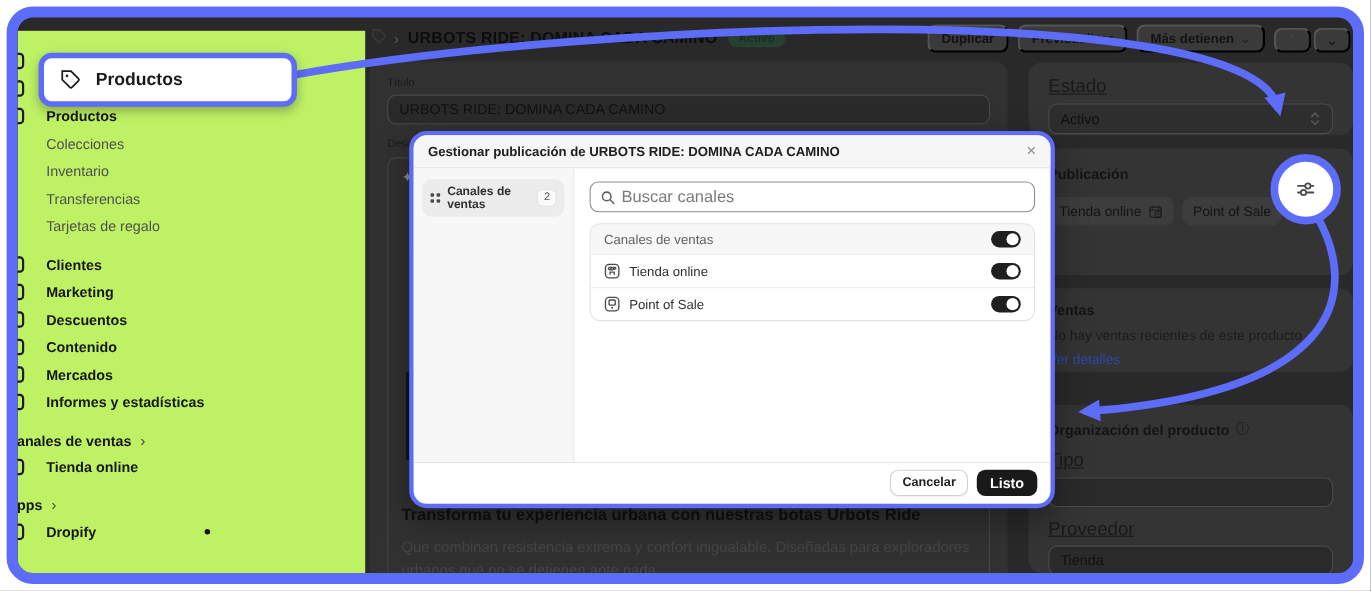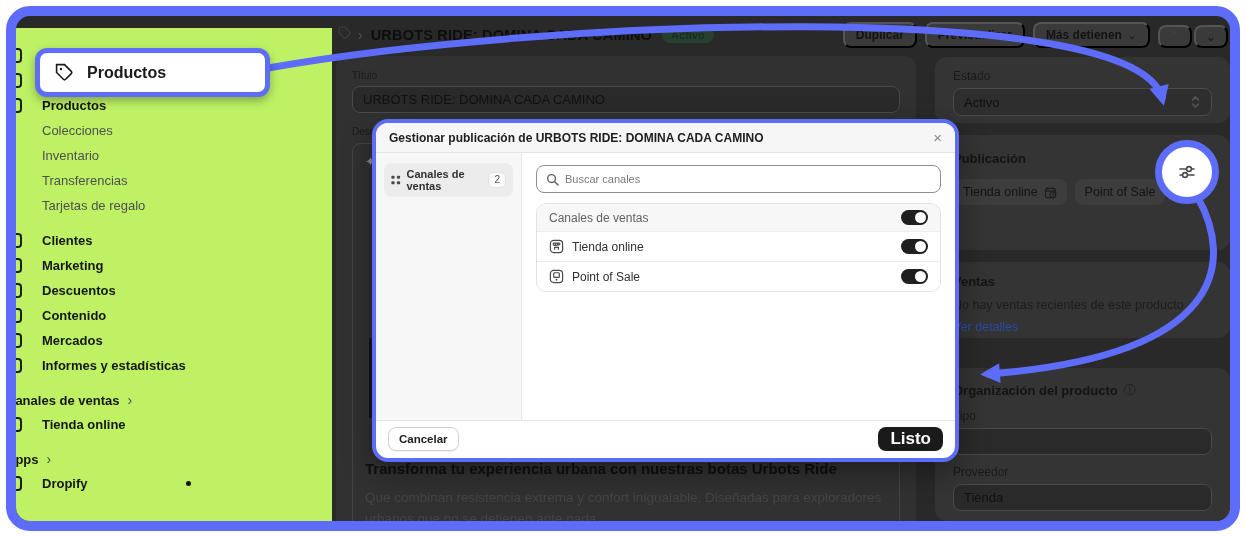--- a/index.html
+++ b/index.html
@@ -48,21 +48,21 @@
   .img-block{margin-top:168px;margin-left:4px;width:48px;height:80px;background:#151515;display:flex;align-items:center;justify-content:center;
     color:#cfcfcf;font-weight:700;font-size:22px;}
   .body-heading{margin-top:42px;font-size:15px;font-weight:700;color:#0f0f0f;}
   .body-text{margin-top:11px;font-size:13.5px;color:#454545;line-height:1.55;max-width:545px;}
 
   .pcard{position:absolute;left:919px;width:295px;background:#343434;border-radius:12px;padding:12px 18px;}
   .pcard.estado{top:41px;height:66px;}
   .pcard.pub{top:119px;height:115px;padding-top:16px;}
   .pcard.ventas{top:246px;height:76px;}
   .pcard.org{top:352px;height:153px;}
-  .plabel{font-size:12px;color:#1a1a1a;}
+  .plabel{font-size:17px;color:#1a1a1a;text-decoration:underline;}
   .ptitle{font-size:13px;font-weight:700;color:#141414;}
   .select{margin-top:5px;height:28px;background:#2e2e2e;border:1px solid #4b4b4b;border-radius:8px;
     display:flex;align-items:center;padding:0 10px;font-size:13px;color:#0f0f0f;}
   .select svg{margin-left:auto;}
   .chips{margin-top:13px;display:flex;gap:8px;}
   .chip{background:#3d3d3d;border-radius:8px;height:26px;display:flex;align-items:center;gap:6px;
     padding:0 10px;font-size:12.5px;color:#141414;}
   .ventas-empty{margin-top:9px;font-size:12.5px;color:#1c1c1c;}
   .ventas-link{margin-top:8px;font-size:12.5px;color:var(--link);}
   .org-title-row{display:flex;align-items:center;gap:6px;margin-top:2px;}
@@ -76,33 +76,33 @@
   .m-title{font-size:12px;font-weight:700;color:#202020;}
   .m-close{margin-left:auto;font-size:15px;color:#8a8a8a;line-height:1;}
   .m-body{display:flex;height:267px;}
   .m-left{width:146px;background:#f7f7f7;border-right:1px solid #e8e8e8;padding:10px 8px;}
   .m-nav{background:#ececec;border-radius:8px;padding:5px 7px;display:flex;align-items:center;gap:6px;}
   .m-nav-label{font-size:11px;font-weight:700;color:#303030;}
   .m-nav-badge{margin-left:auto;background:#fafafa;border:1px solid #e2e2e2;border-radius:5px;
     padding:0 5px;font-size:10px;color:#555;line-height:14px;}
   .m-right{flex:1;padding:12px 14px;}
   .m-search{height:28px;border:1px solid #8f8f8f;border-radius:8px;display:flex;align-items:center;gap:6px;padding:0 9px;}
-  .m-search input{border:none;outline:none;flex:1;font-size:11px;color:#303030;background:transparent;}
+  .m-search input{border:none;outline:none;flex:1;font-size:15px;color:#303030;background:transparent;}
   .m-search input::placeholder{color:#7a7a7a;}
   .m-list{margin-top:10px;border:1px solid #e2e2e2;border-radius:10px;overflow:hidden;}
   .m-lh{height:27px;background:#f7f7f7;display:flex;align-items:center;padding:0 12px;font-size:12px;color:#616161;}
   .m-row{height:30px;background:#fff;border-top:1px solid #ededed;display:flex;align-items:center;gap:8px;padding:0 12px;
     font-size:12px;color:#303030;font-weight:500;}
   .toggle{margin-left:auto;width:27px;height:15px;background:#1f1f1f;border-radius:99px;position:relative;flex:none;}
   .toggle::after{content:"";position:absolute;right:2px;top:2px;width:11px;height:11px;border-radius:50%;background:#fff;}
-  .m-footer{height:37px;border-top:1px solid #e4e4e4;display:flex;align-items:center;justify-content:space-between;gap:8px;padding:0 12px;}
+  .m-footer{height:37px;border-top:1px solid #e4e4e4;display:flex;align-items:center;justify-content:flex-end;gap:8px;padding:0 12px;}
   .btn-sec{height:24px;padding:0 10px;border-radius:8px;border:1px solid #d0d0d0;background:#fff;
     font-size:11.5px;font-weight:700;color:#202020;box-shadow:0 1px 0 rgba(0,0,0,.05);}
   .btn-pri{height:24px;padding:0 12px;border-radius:8px;border:none;background:#1a1a1a;
-    font-size:17px;font-weight:700;color:#fff;}
+    font-size:13px;font-weight:700;color:#fff;}
 
   
   .anno-svg{position:absolute;inset:0;width:100%;height:100%;z-index:40;pointer-events:none;}
   .callout{position:absolute;left:19px;top:32px;width:235px;height:49px;background:#fff;border:5px solid var(--accent);
     border-radius:12px;z-index:50;display:flex;align-items:center;gap:13px;padding-left:15px;box-shadow:0 4px 10px rgba(0,0,0,.3);}
   .callout-label{font-size:16px;font-weight:700;color:#1a1a1a;}
   .spot-circle{position:absolute;left:1139px;top:124px;width:64px;height:64px;border-radius:50%;background:#fff;
     border:7px solid var(--accent);z-index:45;display:flex;align-items:center;justify-content:center;}
 </style>
 </head>

